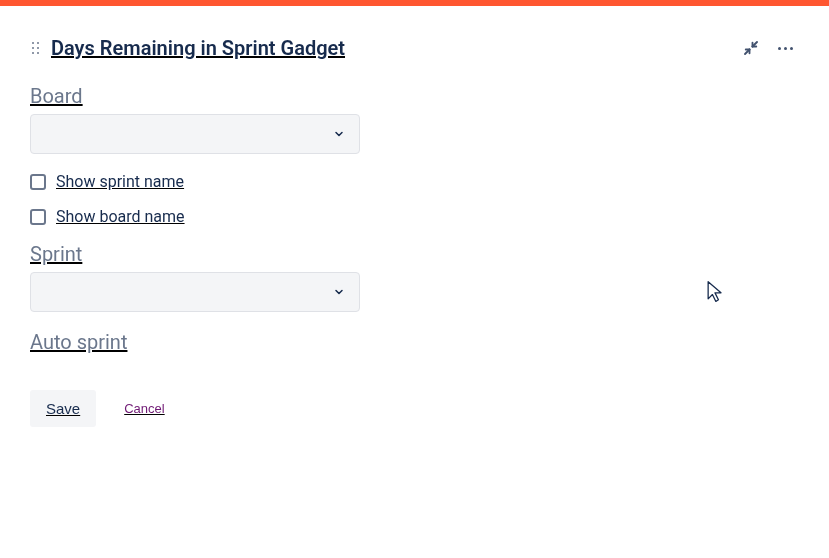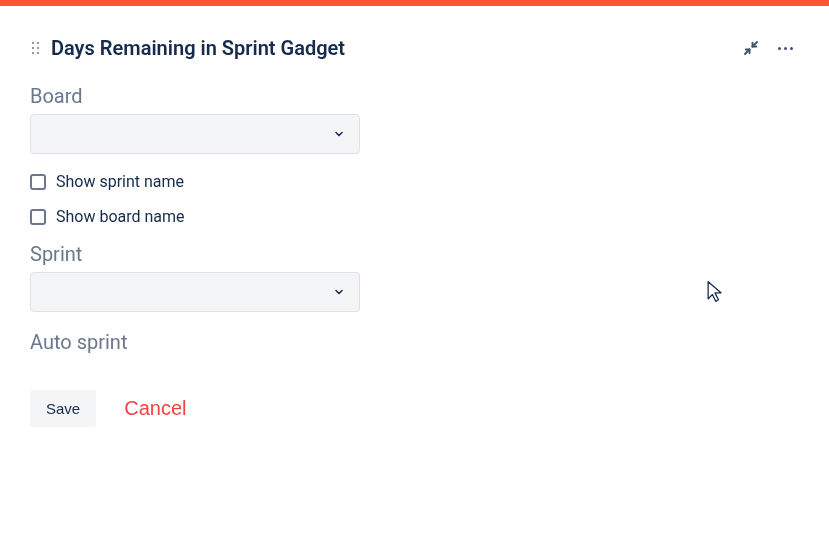--- a/index.html
+++ b/index.html
@@ -11,20 +11,21 @@
       position: relative;
       overflow: hidden;
     }
     .topbar {
       height: 6px;
       background: #ff5630;
       width: 100%;
     }
     .gadget {
       padding: 20px 30px 20px 30px;
+      text-decoration: underline;
     }
     .gadget-header {
       display: flex;
       align-items: center;
       justify-content: space-between;
       padding: 10px 0 24px 0;
     }
     .gadget-header-left {
       display: flex;
       align-items: center;
@@ -124,22 +125,22 @@
       border-radius: 3px;
       padding: 10px 16px;
       font-size: 15px;
       color: #172b4d;
       cursor: pointer;
       text-align: right;
     }
     .btn-cancel {
       background: none;
       border: none;
-      font-size: 20px;
-      color: #ef4444;
+      font-size: 13px;
+      color: #701a75;
       cursor: pointer;
     }
     .cursor {
       position: absolute;
       left: 706px;
       top: 280px;
       width: 18px;
       height: 24px;
       pointer-events: none;
     }

